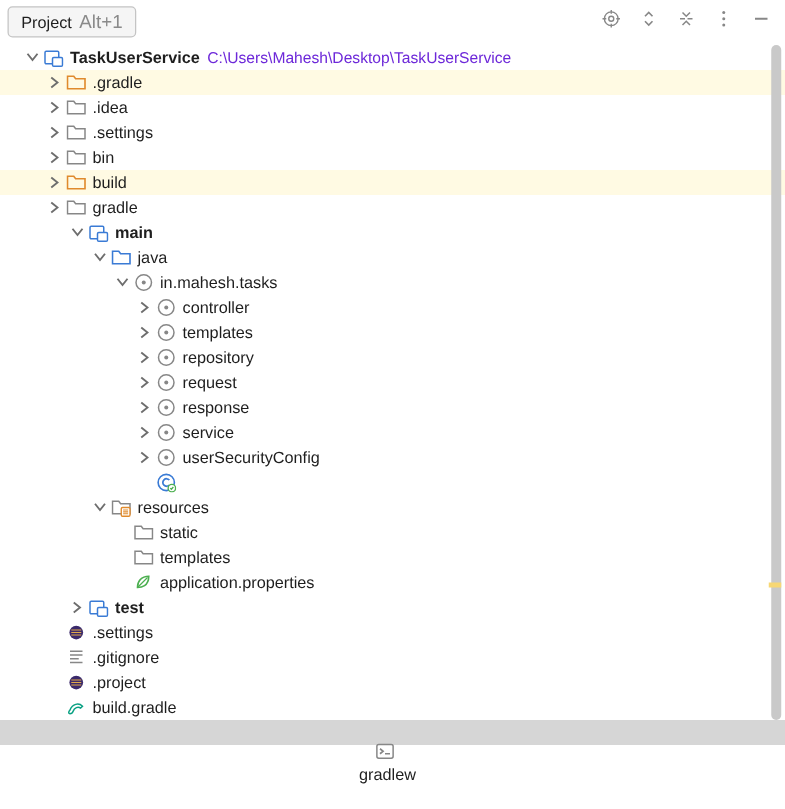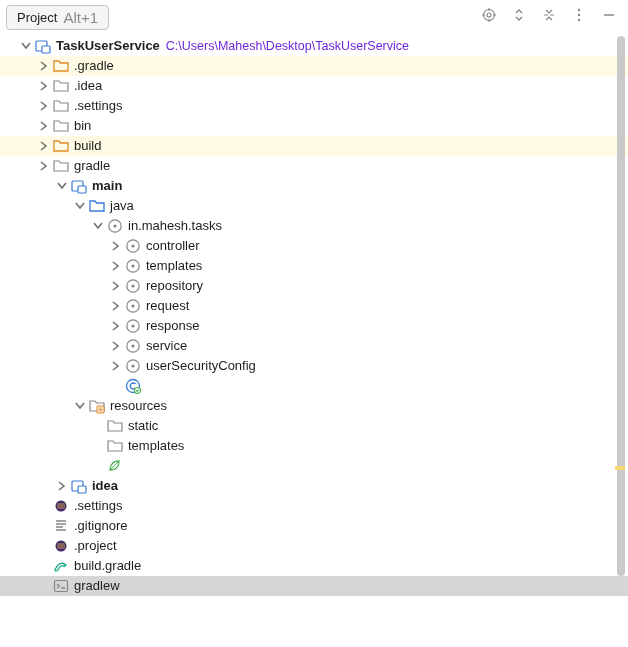--- a/index.html
+++ b/index.html
@@ -52,21 +52,21 @@
   }
   .row {
     display: flex;
     align-items: center;
     height: 20px;
     line-height: 20px;
     white-space: nowrap;
     padding-right: 8px;
   }
   .row.hl-yellow { background: #fffae3; }
-  .row.selected  { background: #d6d6d6; }
+  .row.selected  { background: #d6d6d6; flex-direction: column; }
   .indent { display:inline-block; width: 18px; flex-shrink:0; }
   .chev {
     width: 16px; height: 16px;
     display: inline-flex; align-items:center; justify-content:center;
     flex-shrink:0;
     margin-right: 0;
   }
   .chev svg { width: 10px; height: 10px; }
   .chev.blank { visibility: hidden; }
   .ico {
@@ -598,37 +598,38 @@
     <span class="chev blank">
         <svg>
           <use href="#i-chev-right"></use>
         </svg>
       </span>
     <span class="ico">
         <svg>
           <use href="#i-leaf"></use>
         </svg>
       </span>
+    <span class="label">application.properties</span>
   </div>
 
   <div class="row">
     <span class="indent"></span>
       <span class="indent"></span>
       <span class="indent"></span>
     <span class="chev">
         <svg>
           <use href="#i-chev-right"></use>
         </svg>
       </span>
     <span class="ico">
         <svg>
           <use href="#i-module"></use>
         </svg>
       </span>
-    <span class="label bold">idea</span>
+    <span class="label bold">test</span>
   </div>
 
   <div class="row">
     <span class="indent"></span>
       <span class="indent"></span>
     <span class="chev blank">
         <svg>
           <use href="#i-chev-right"></use>
         </svg>
       </span>

